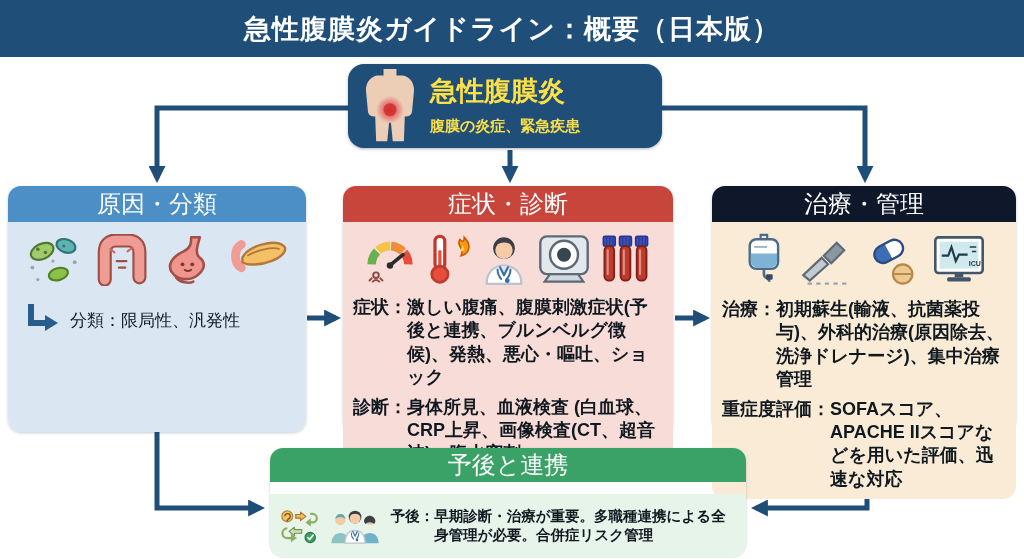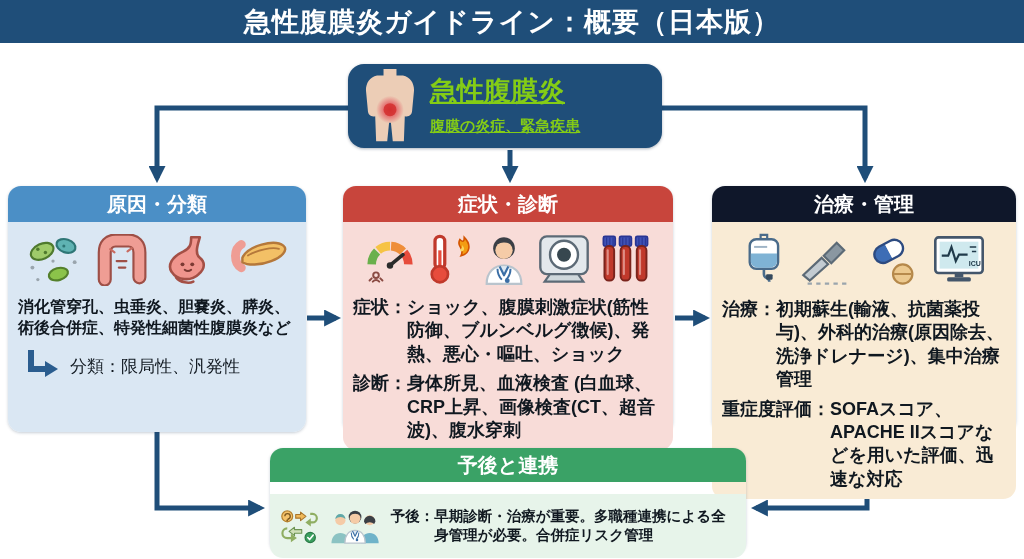--- a/index.html
+++ b/index.html
@@ -2,42 +2,42 @@
 <html><head>
 <meta charset="utf-8">
 <style>
   * { margin:0; padding:0; box-sizing:border-box; }
   html,body { width:1024px; height:559px; overflow:hidden; }
   body {
     font-family:"Liberation Sans","DejaVu Sans",sans-serif;
     background:#ffffff; position:relative; color:#101820;
   }
   .title-bar {
-    position:absolute; left:0; top:0; width:1024px; height:43px;
+    position:absolute; left:0; top:0; width:1024px; height:57px;
     background:#1f4e79; color:#fff; display:flex; align-items:center; justify-content:center;
     font-size:27px; font-weight:bold; letter-spacing:1px; z-index:3;
   }
   #arrow-layer { position:absolute; left:0; top:0; z-index:1; }
   .top-box {
     position:absolute; left:348px; top:64px; width:314px; height:84px;
     background:#1f4e79; border-radius:16px; z-index:2;
     display:flex; align-items:center; padding:6px 12px 6px 14px;
     box-shadow:0 1px 3px rgba(20,40,70,.35);
   }
-  .top-box-text { color:#84cc16; margin-left:12px;text-decoration:underline; }
+  .top-box-text { color:#fde047; margin-left:12px; }
   .top-title { font-size:27px; font-weight:bold; line-height:1.15; }
   .top-subtitle { font-size:15px; font-weight:bold; margin-top:9px; }
   .panel {
     position:absolute; z-index:2; border-radius:13px;
     display:flex; flex-direction:column;
     box-shadow:0 1px 3px rgba(30,60,90,.25);
   }
   .panel-header {
     height:36px; flex:0 0 36px; display:flex; align-items:center; justify-content:center;
-    color:#fff; font-weight:bold; font-size:20px; border-radius:13px 13px 0 0;text-align:center;
+    color:#fff; font-weight:normal; font-size:24px; border-radius:13px 13px 0 0;text-align:center;
   }
   .panel-body { flex:1; border-radius:0 0 13px 13px; padding:4px 10px 8px; }
   #causes-panel  { left:8px;   top:186px; width:298px; height:246px; }
   #symptoms-panel{ left:343px; top:186px; width:330px; height:247px; }
   #treatment-panel{ left:712px; top:186px; width:304px; height:246px; }
   #prognosis-panel{ left:270px; top:448px; width:476px; height:106px;gap:12px; }
   #causes-panel  .panel-header { background:#4b8fc6; }
   #causes-panel  .panel-body   { background:#dae7f3; }
   #symptoms-panel .panel-header{ background:#c8453c; }
   #symptoms-panel .panel-body  { background:#f8dcd8; }
@@ -123,21 +123,20 @@
         <circle cx="20" cy="28" r="1.8" fill="#7c3a33"></circle>
           <circle cx="29" cy="28" r="1.8" fill="#7c3a33"></circle>
         <path d="M22 33 q3 2.5 6 0" fill="none" stroke="#7c3a33" stroke-width="1.8" stroke-linecap="round"></path>
       </svg>
       <svg width="62" height="50" viewBox="0 0 56 44">
         <path d="M12 8 C5 12 5 25 12 29" fill="none" stroke="#ef9d94" stroke-width="8" stroke-linecap="round"></path>
         <path d="M13 20 C18 9 42 3 50 9 C55 13 48 20 39 23 C29 27 18 27 13 24 Z" fill="#f3c066" stroke="#b5783a" stroke-width="2.2" stroke-linejoin="round"></path>
         <path d="M18 18 C26 13 40 10 46 12" fill="none" stroke="#b5783a" stroke-width="1.6" stroke-linecap="round"></path>
       </svg>
     </div>
-    <div class="body-text">消化管穿孔、虫垂炎、胆嚢炎、膵炎、術後合併症、特発性細菌性腹膜炎など</div>
     <div class="classification">
       <svg width="34" height="30" viewBox="0 0 34 30">
         <path d="M5 0 V19 H19" fill="none" stroke="#2a5d8f" stroke-width="6"></path>
         <polygon points="19,11 19,27 32,19" fill="#2a5d8f"></polygon>
       </svg>
       <div class="classification-text">分類：限局性、汎発性</div>
     </div>
   </div>
 </div>
 
@@ -193,21 +192,21 @@
         <g transform="translate(30,0)">
           <rect x="5" y="3" width="11" height="9" rx="1.5" fill="#3f51b5" stroke="#283593" stroke-width="1.6"></rect>
           <path d="M8 4 v7 M11 4 v7 M14 4 v7" stroke="#283593" stroke-width="1"></path>
           <rect x="6" y="12" width="9" height="32" rx="4" fill="#c0392b" stroke="#7b241c" stroke-width="1.8"></rect>
           <rect x="8" y="15" width="2" height="24" rx="1" fill="#e6a49c" opacity="0.8"></rect>
         </g>
       </svg>
     </div>
     <div class="labeled-row">
       <span class="row-label">症状：</span>
-      <span class="row-text">ショック、腹膜刺激症状(筋性防御、ブルンベルグ徴候)、発熱、悪心・嘔吐、ショック</span>
+      <span class="row-text">激しい腹痛、腹膜刺激症状(予後と連携、ブルンベルグ徴候)、発熱、悪心・嘔吐、ショック</span>
     </div>
     <div class="labeled-row">
       <span class="row-label">診断：</span>
       <span class="row-text">身体所見、血液検査 (白血球、CRP上昇、画像検査(CT、超音波)、腹水穿刺</span>
     </div>
   </div>
 </div>
 
 <div class="panel" id="treatment-panel">
   <div class="panel-header">治療・管理</div>

